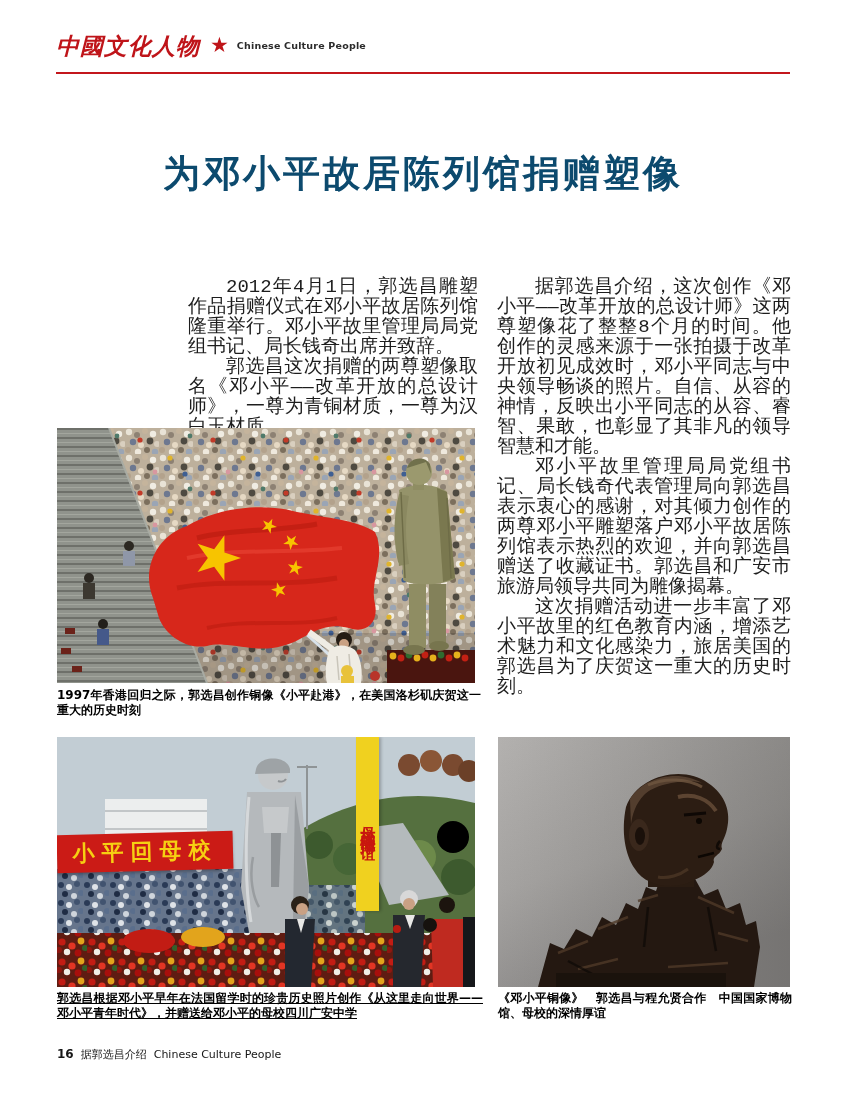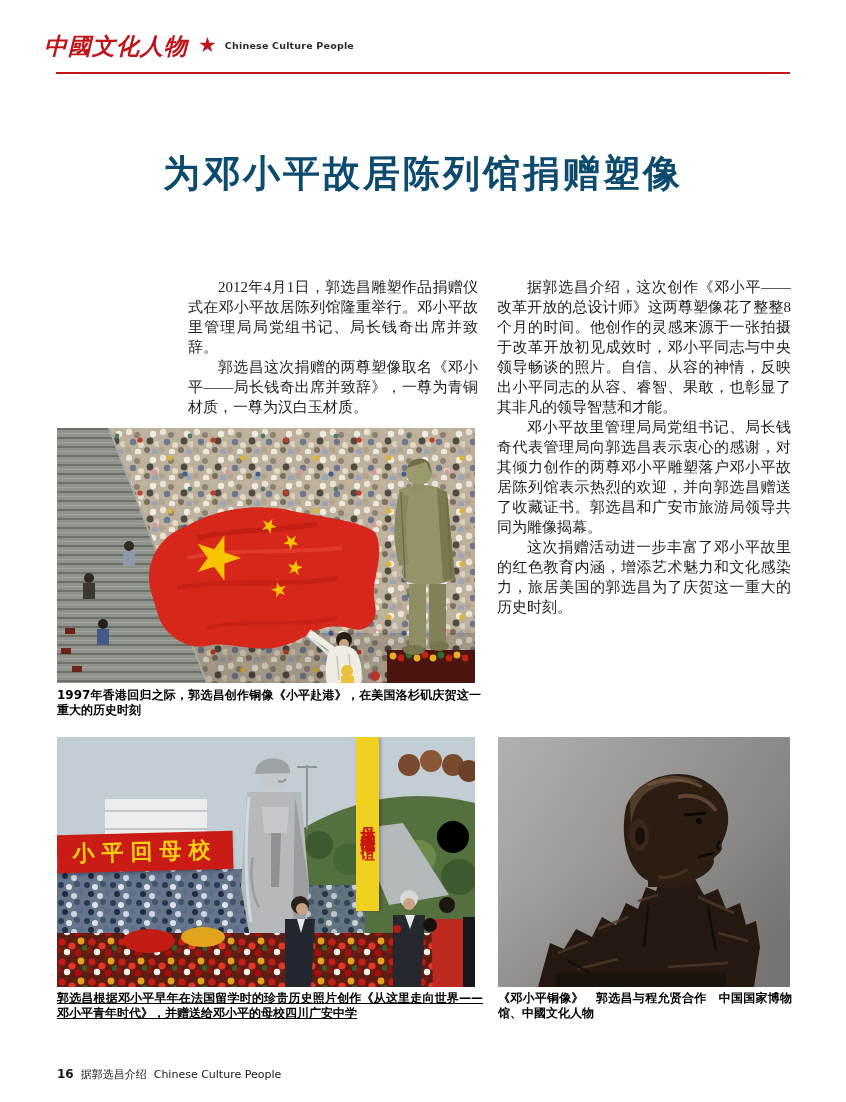--- a/index.html
+++ b/index.html
@@ -3,42 +3,42 @@
 <meta charset="utf-8">
 <style>
   * { margin:0; padding:0; box-sizing:border-box; }
   html,body { background:#ffffff; }
   .page {
     position:relative; width:846px; height:1102px; background:#ffffff;
     overflow:hidden; font-family:"DejaVu Serif", serif;
   }
 
   
-  .header { position:absolute; left:44px; top:30px; height:30px; display:flex; align-items:center; }
+  .header { position:absolute; left:56px; top:30px; height:30px; display:flex; align-items:center; }
   .logo-cn {
     font-family:"DejaVu Serif", serif; font-style:italic; font-weight:900;
     font-size:23px; color:#bf1419; letter-spacing:1px; line-height:1;
   }
   .logo-star { color:#bf1419; font-size:21px; margin:0 8px 0 10px; line-height:1; font-style:normal; }
   .logo-en { font-family:"DejaVu Sans", sans-serif; font-weight:bold; font-size:9.5px; color:#2b2b2b; letter-spacing:.2px; }
   .header-rule { position:absolute; left:56px; top:72px; width:734px; height:2px; background:#c3161c; }
 
   
   .title {
     position:absolute; left:56px; top:149px; width:734px; text-align:center;
     font-size:37px; font-weight:600; color:#0c4a6e; letter-spacing:3px;
   }
 
   
   .col { position:absolute; top:277px; color:#1d1d1d; }
   .col-left  { left:188px; width:290px; }
   .col-right { left:497px; width:294px; }
   .body-p {
-    font-size:15px; line-height:20px; text-align:justify; text-indent:2em;
-    font-family:Liberation Serif, serif;
+    font-size:19px; line-height:20px; text-align:justify; text-indent:2em;
+    font-family:Liberation Mono, monospace;
   }
 
   
   .photo { position:absolute; overflow:hidden; }
   .photo svg { display:block; }
   .photo1 { left:57px;  top:428px; width:418px; height:255px; }
   .photo2 { left:57px;  top:737px; width:418px; height:250px; }
   .photo3 { left:498px; top:737px; width:292px; height:250px; }
 
   .caption {
@@ -61,41 +61,41 @@
     position:absolute; left:299px; top:0; width:23px; height:174px;
     background:#f0d11f; color:#c8170f; font-family:"DejaVu Sans", sans-serif;
     font-weight:bold; font-size:15px; line-height:23px; text-align:center;
     writing-mode:vertical-rl; text-orientation:upright; letter-spacing:3px;
     box-shadow:2px 0 3px rgba(0,0,0,.25);
   }
 
   
   .footer {
     position:absolute; left:57px; top:1047px; font-family:"DejaVu Sans", sans-serif;
-    font-size:11px; color:#161616; display:flex; align-items:baseline; gap:7px;margin-top:20px;
+    font-size:11px; color:#161616; display:flex; align-items:baseline; gap:7px;
   }
   .footer .pageno { font-weight:bold; font-size:12px; }
 </style>
 </head>
 <body>
 
 <div class="page">
 
   <div class="header">
     <span class="logo-cn">中國文化人物</span>
     <span class="logo-star">★</span>
     <span class="logo-en">Chinese Culture People</span>
   </div>
   <div class="header-rule"></div>
 
   <h1 class="title">为邓小平故居陈列馆捐赠塑像</h1>
 
   <div class="col col-left">
     <p class="body-p">2012年4月1日，郭选昌雕塑作品捐赠仪式在邓小平故居陈列馆隆重举行。邓小平故里管理局局党组书记、局长钱奇出席并致辞。</p>
-    <p class="body-p">郭选昌这次捐赠的两尊塑像取名《邓小平——局长钱奇出席并致辞》，一尊为青铜材质，一尊为汉白玉材质。</p>
+    <p class="body-p">郭选昌这次捐赠的两尊塑像取名《邓小平——改革开放的总设计师》，一尊为青铜材质，一尊为汉白玉材质。</p>
   </div>
   <div class="col col-right">
     <p class="body-p">据郭选昌介绍，这次创作《邓小平——改革开放的总设计师》这两尊塑像花了整整8个月的时间。他创作的灵感来源于一张拍摄于改革开放初见成效时，邓小平同志与中央领导畅谈的照片。自信、从容的神情，反映出小平同志的从容、睿智、果敢，也彰显了其非凡的领导智慧和才能。</p>
     <p class="body-p">邓小平故里管理局局党组书记、局长钱奇代表管理局向郭选昌表示衷心的感谢，对其倾力创作的两尊邓小平雕塑落户邓小平故居陈列馆表示热烈的欢迎，并向郭选昌赠送了收藏证书。郭选昌和广安市旅游局领导共同为雕像揭幕。</p>
     <p class="body-p">这次捐赠活动进一步丰富了邓小平故里的红色教育内涵，增添艺术魅力和文化感染力，旅居美国的郭选昌为了庆贺这一重大的历史时刻。</p>
   </div>
 
   <div class="photo photo1">
     <svg width="418" height="255" viewBox="0 0 418 255">
       <defs>
@@ -341,21 +341,21 @@
         <path d="M186,78 L208,76" stroke="#0e0805" stroke-width="3" fill="none"></path>
         <circle cx="201" cy="84" r="3" fill="#0c0703"></circle>
         <path d="M222,104 C218,108 218,112 222,112" stroke="#100a06" stroke-width="2.5" fill="none"></path>
         <path d="M200,120 L216,116" stroke="#0c0703" stroke-width="2.5" fill="none"></path>
         <path d="M180,60 C196,56 210,62 218,74" stroke="#7d5f46" stroke-width="4" fill="none" opacity=".6"></path>
         <path d="M190,132 C182,138 170,142 160,140" stroke="#503a28" stroke-width="3" fill="none" opacity=".7"></path>
       </g>
       <rect x="58" y="236" width="170" height="14" fill="#1a120c"></rect>
     </svg>
   </div>
-  <div class="caption caption3">《邓小平铜像》　郭选昌与程允贤合作　中国国家博物馆、中國文化人物</div>
+  <div class="caption caption3">《邓小平铜像》　郭选昌与程允贤合作　中国国家博物馆、母校的深情厚谊</div>
 
   <div class="footer">
     <span class="pageno">16</span>
     <span>据郭选昌介绍</span>
     <span>Chinese Culture People</span>
   </div>
 
 </div>
 
 </body></html>

